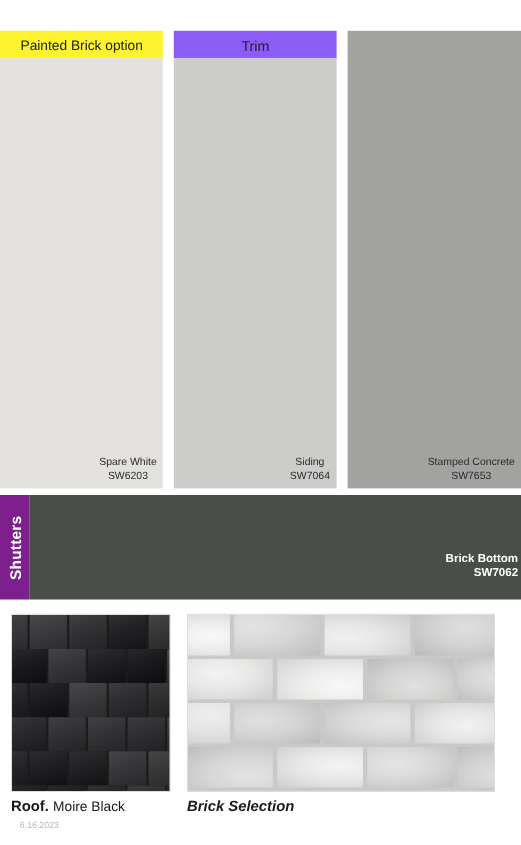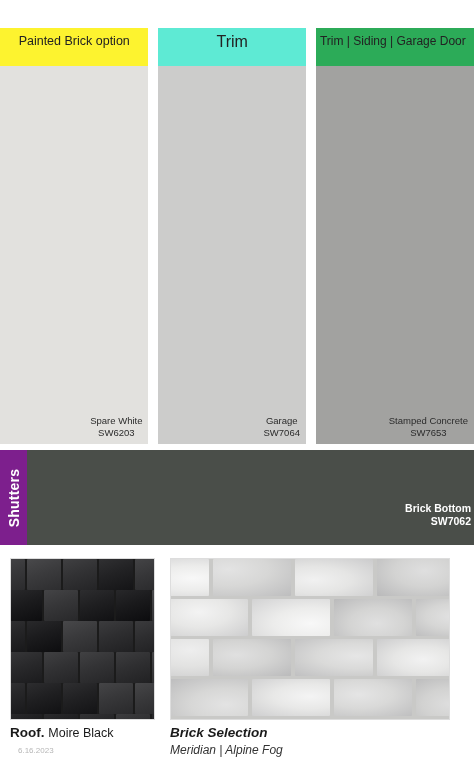--- a/index.html
+++ b/index.html
@@ -32,36 +32,36 @@
     position: relative;
     display: flex;
     flex-direction: column;
     box-sizing: border-box;
   }
   .swatch-col.col-1 { width: 155px; }
   .swatch-col.col-2 { width: 154px; }
   .swatch-col.col-3 { width: 165px; }
 
   .swatch-header {
-    height: 38px;
+    height: 25px;
     line-height: 27px;
     text-align: center;
     font-size: 12.5px;
     color: #222;
     white-space: nowrap;
     overflow: visible;
     box-sizing: border-box;
   }
   .swatch-header.hdr-1 {
     background: #fdf32f;
     font-size: 12.5px;
   }
   .swatch-header.hdr-2 {
-    background: #5eead4;
-    font-size: 16px;
+    background: #8b5cf6;
+    font-size: 13px;
   }
   .swatch-header.hdr-3 {
     background: #2cab58;
     font-size: 12px;
     text-align: left;
     padding-left: 4px;
   }
 
   .swatch-body {
     flex: 1;
@@ -220,28 +220,27 @@
         <span>Spare White</span>
         <span class="code">SW6203</span>
       </div>
     </div>
   </div>
 
   <div class="swatch-col col-2">
     <div class="swatch-header hdr-2">Trim</div>
     <div class="swatch-body" id="body-1" style="background: rgb(204, 204, 203);">
       <div class="swatch-caption">
-        <span>Garage</span>
+        <span>Siding</span>
         <span class="code">SW7064</span>
       </div>
     </div>
   </div>
 
   <div class="swatch-col col-3">
-    <div class="swatch-header hdr-3">Trim | Siding | Garage Door</div>
     <div class="swatch-body" id="body-2" style="background: rgb(162, 162, 160);">
       <div class="swatch-caption">
         <span>Stamped Concrete</span>
         <span class="code">SW7653</span>
       </div>
     </div>
   </div>
 
 </div>
 
@@ -350,17 +349,16 @@
             <div class="brick" style="background: radial-gradient(at 60% 58%, rgb(238, 238, 238) 0%, rgb(226, 226, 225) 45%, rgb(200, 200, 201) 100%);"></div>
             <div class="brick" style="background: radial-gradient(at 76% 50%, rgb(233, 233, 233) 0%, rgb(221, 221, 220) 45%, rgb(195, 195, 196) 100%);"></div>
             <div class="brick" style="background: radial-gradient(at 41% 30%, rgb(222, 222, 222) 0%, rgb(210, 210, 209) 45%, rgb(184, 184, 185) 100%);"></div>
           </div>
         </div>
     </div>
     <div class="material-caption">
       <div class="cap-line-1">
         <span>Brick Selection</span>
       </div>
-      <div class="cap-line-2">Meridian | Alpine Fog</div>
     </div>
   </div>
 
 </div>
 
 </body></html>

